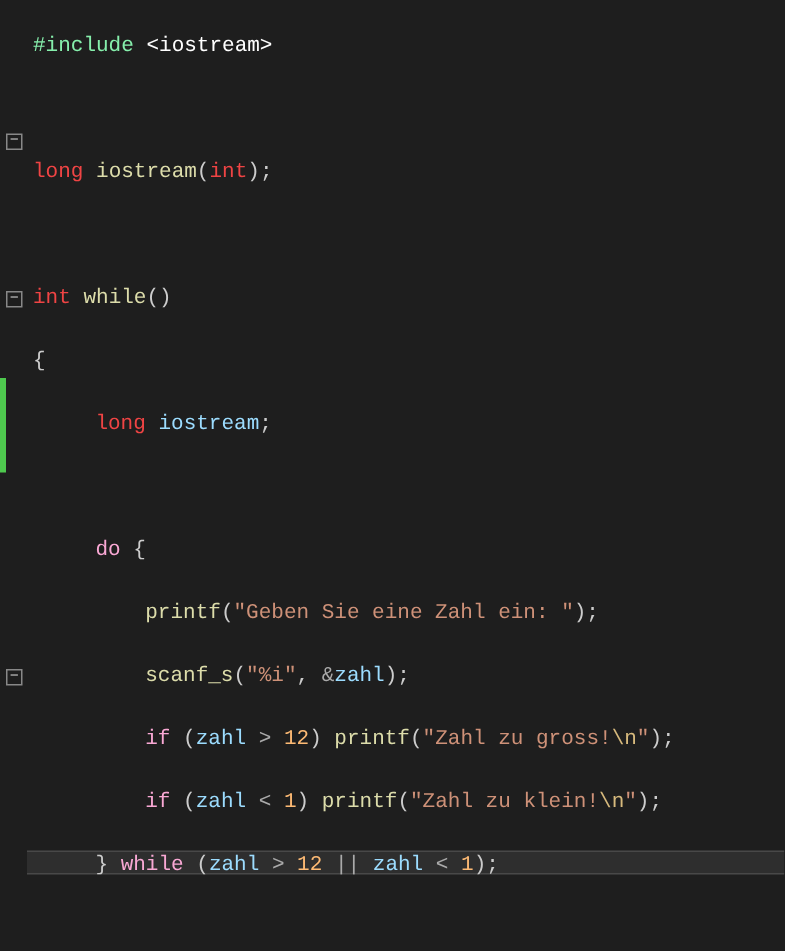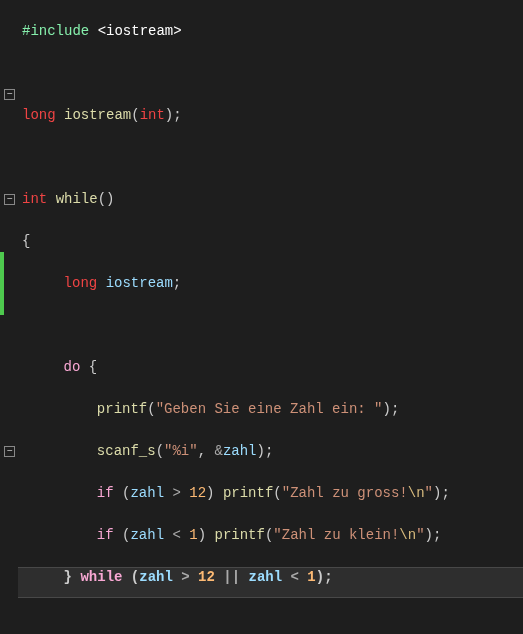--- a/index.html
+++ b/index.html
@@ -52,23 +52,22 @@
   }
   .line {
     height: 21px;
     padding-left: 4px;
   }
   .highlight-line {
     background: rgba(120,120,120,0.18);
     border-top: 1px solid rgba(120,120,120,0.35);
     border-bottom: 1px solid rgba(120,120,120,0.35);
     box-sizing: border-box;
-    height: 31px;
+    height: 16px;
     line-height: 19px;
-    font-weight: bold;
   }
   .indent-guide {
     border-left: 1px dotted #555;
     display: inline-block;
     width: 8px;
     margin-left: -1px;
   }
   
   .pp  { color: #86efac; margin-top: 33px; }
   .kw  { color: #f9a8d4; }

